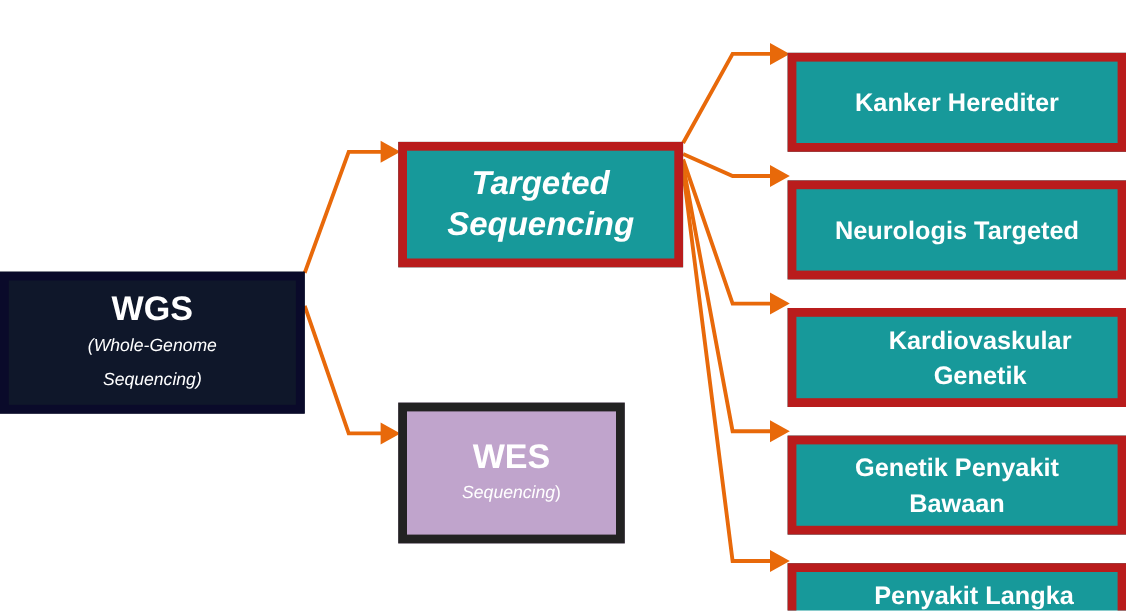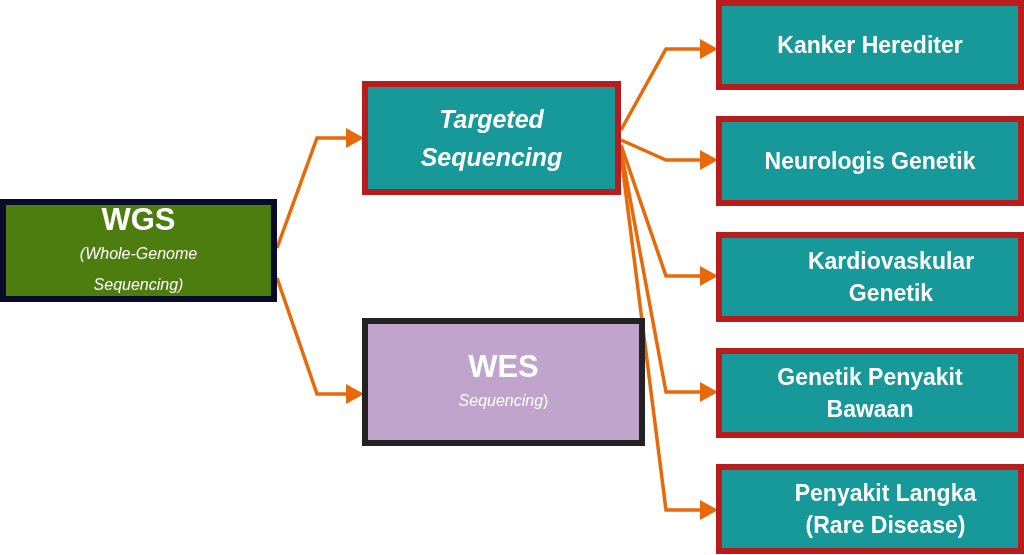--- a/index.html
+++ b/index.html
@@ -1,28 +1,28 @@
 <!DOCTYPE html>
 <html><head>
   <meta charset="utf-8">
   <style>
     html, body { margin: 0; padding: 0; background: #ffffff; }
     body { width: 1024px; height: 555px; position: relative; overflow: hidden;
            font-family: "Liberation Sans", "DejaVu Sans", sans-serif; }
-    .box { position: absolute; box-sizing: border-box; border: 6px solid #b91c1c;
+    .box { position: absolute; box-sizing: border-box; border: 8px solid #b91c1c;
            display: flex; flex-direction: column; align-items: center; justify-content: center;
-           color: #ffffff; text-align: center; }
-    .wgs { left: 0; top: 199px; width: 277px; height: 103px; background: #4d7c0f; border-color: #0a0a2a; }
+           color: #ffffff; text-align: center; margin-top: 48px; }
+    .wgs { left: 0; top: 199px; width: 277px; height: 129px; background: #0f172a; border-color: #0a0a2a; }
     .ts  { left: 362px; top: 81px; width: 259px; height: 114px; background: #17999a; }
-    .wes { left: 362px; top: 318px; width: 283px; height: 128px; background: #c0a4cc; border-color: #222; }
+    .wes { left: 362px; top: 318px; width: 206px; height: 128px; background: #c0a4cc; border-color: #222; }
     .leaf { left: 716px; width: 308px; height: 90px; background: #17999a; }
     .l0 { top: 0px; } .l1 { top: 116px; } .l2 { top: 232px; padding-left: 42px; } .l3 { top: 348px; } .l4 { top: 464px; padding-left: 31px; }
     .title-b { font-weight: bold; font-size: 31px; line-height: 36px; }
     .sub-i { font-style: italic; font-size: 16px; line-height: 31px; }
-    .ts-text { font-style: italic; font-weight: bold; font-size: 25px; line-height: 38px; }
+    .ts-text { font-style: italic; font-weight: bold; font-size: 30px; line-height: 38px; }
     .leaf-text { font-weight: bold; font-size: 23px; line-height: 32px; white-space: pre-line; }
     .paren { font-style: normal; }
     svg.conn { position: absolute; left: 0; top: 0; }
   </style>
 </head>
 <body>
 
 <svg class="conn" width="1024" height="555">
   <defs>
     <marker id="arrow" markerWidth="6" markerHeight="6" refX="5" refY="3" orient="auto" markerUnits="strokeWidth">
@@ -60,21 +60,21 @@
 
 <div class="box wes">
   <div class="title-b">WES</div>
   <div class="sub-i"><span>Sequencing</span><span class="paren">)</span></div>
 </div>
 
 <div class="box leaf l0">
   <div class="leaf-text">Kanker Herediter</div>
 </div>
 <div class="box leaf l1">
-  <div class="leaf-text">Neurologis Genetik</div>
+  <div class="leaf-text">Neurologis Targeted</div>
 </div>
 <div class="box leaf l2">
   <div class="leaf-text">Kardiovaskular
 Genetik</div>
 </div>
 <div class="box leaf l3">
   <div class="leaf-text">Genetik Penyakit
 Bawaan</div>
 </div>
 <div class="box leaf l4">

